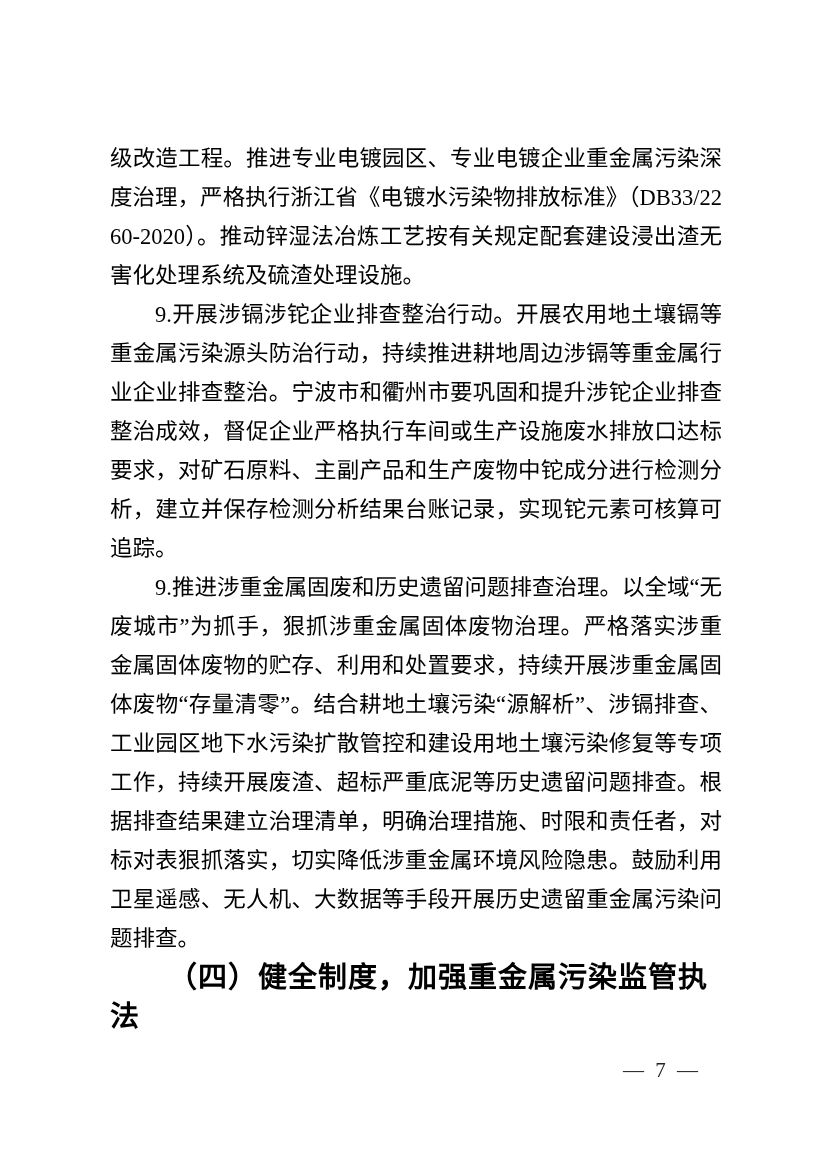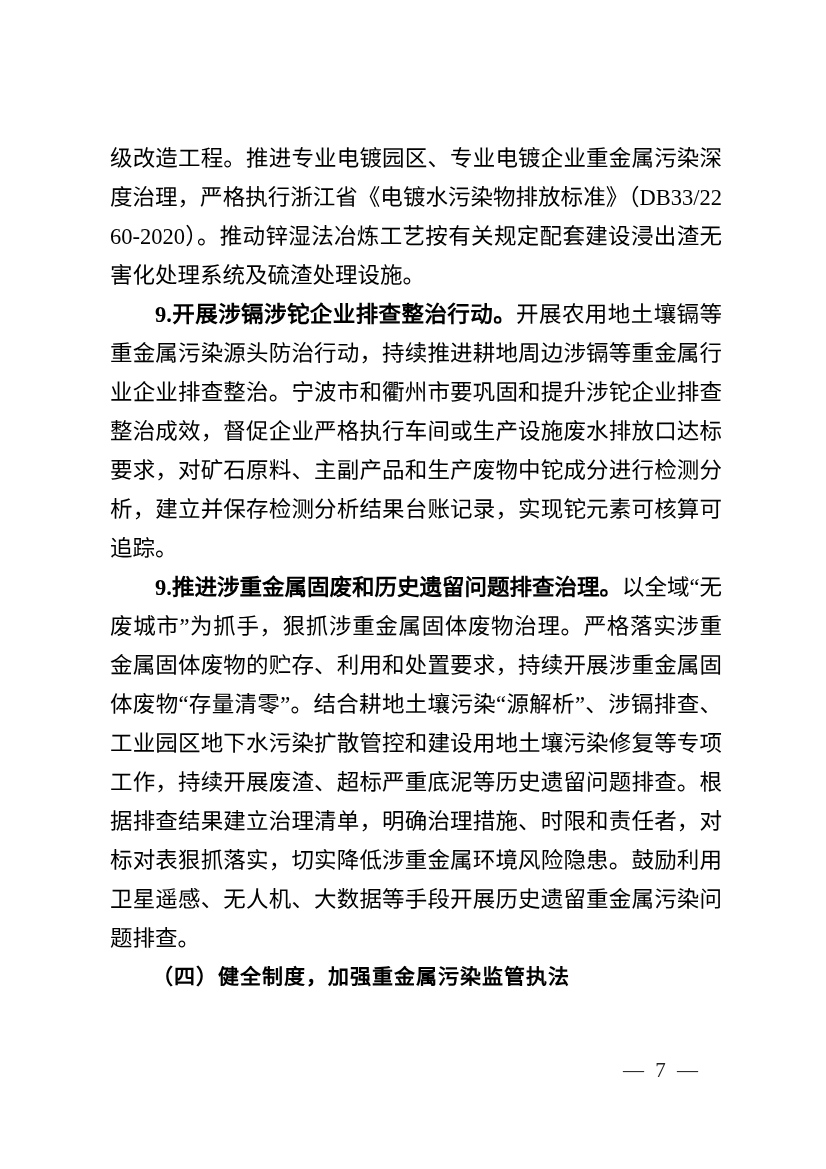--- a/index.html
+++ b/index.html
@@ -28,25 +28,25 @@
     font-size: 22.5px;
     line-height: 39px;
     text-align: justify;
     text-justify: inter-ideograph;
     word-break: break-all;
   }
   .para.indent {
     text-indent: 2em;
   }
   .item-title {
-    font-weight: bold;
+    font-weight: normal;
   }
   .section-heading {
     margin: 0;
-    font-size: 21px;
+    font-size: 29px;
     line-height: 39px;
     font-weight: bold;
     text-indent: 2em;
     text-align: left;
     letter-spacing: 1px;
   }
   .page-number {
     position: absolute;
     top: 1058px;
     left: 622px;

